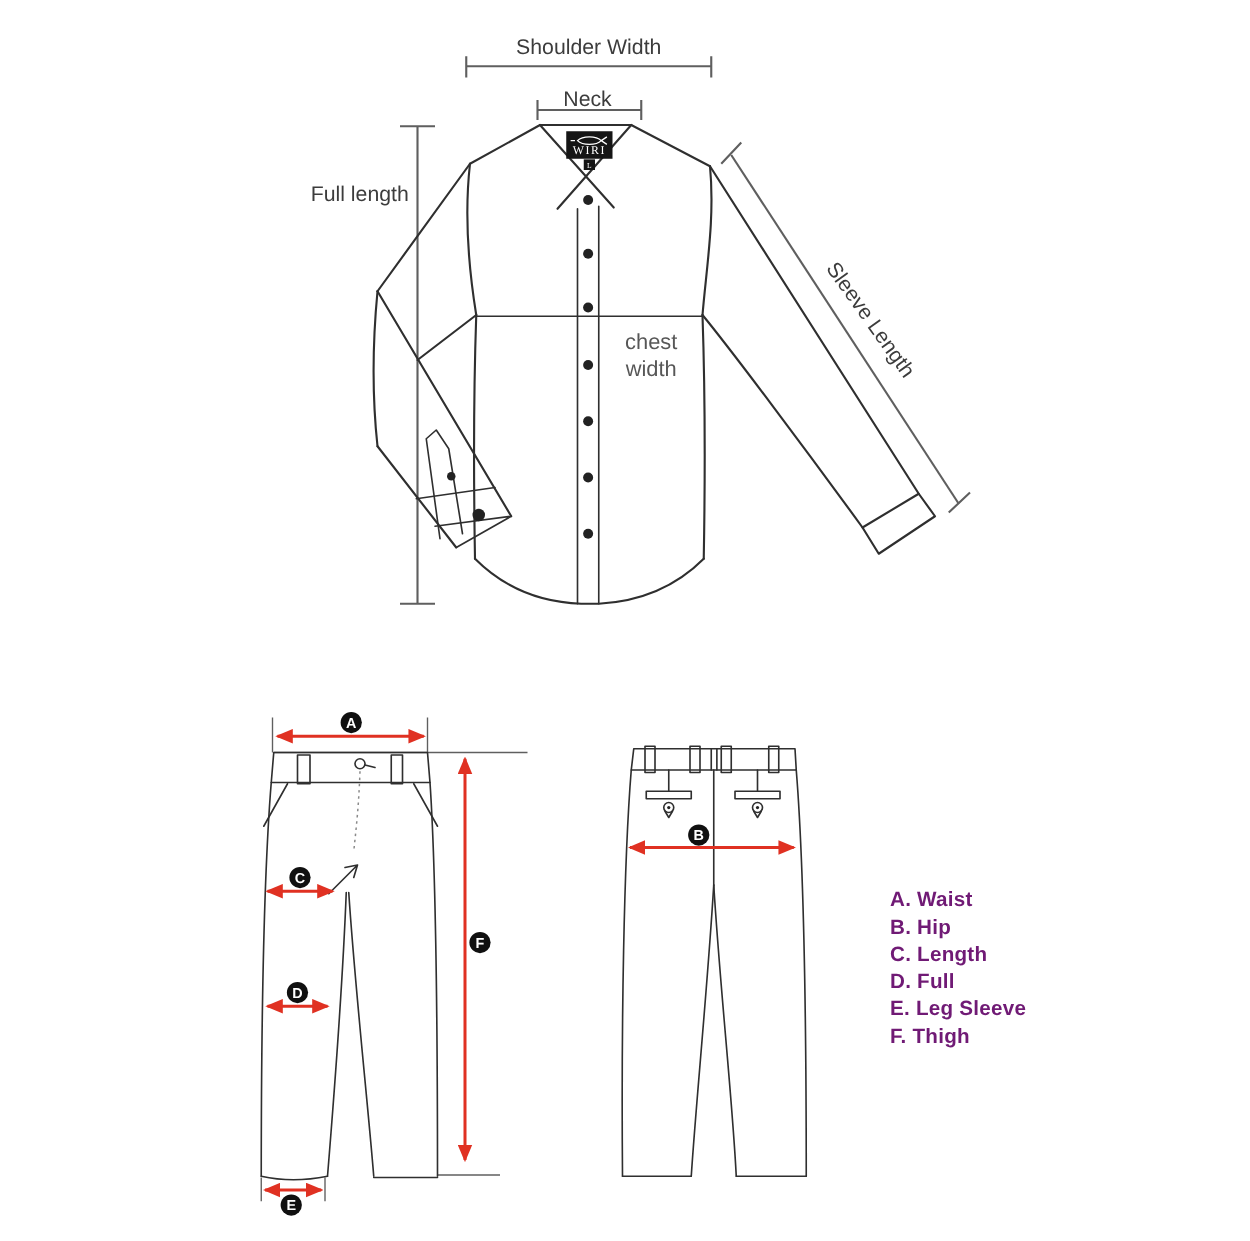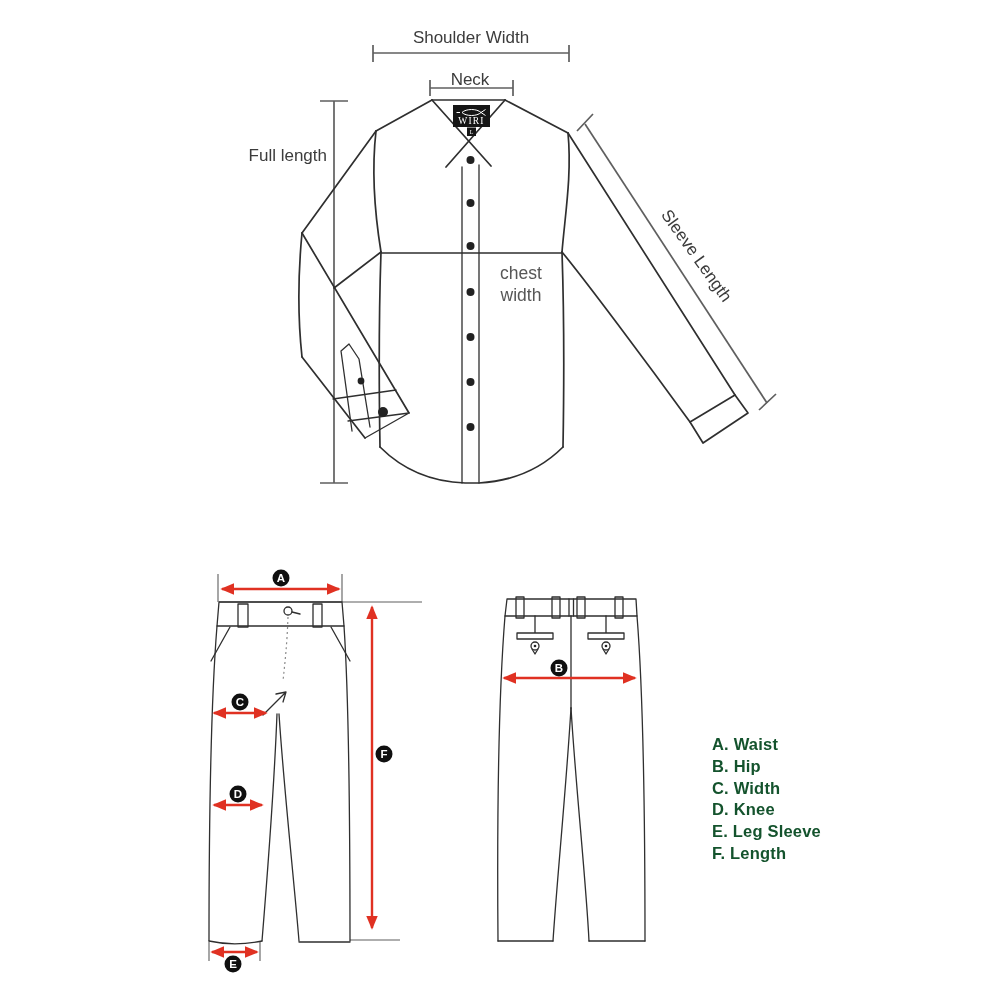--- a/index.html
+++ b/index.html
@@ -15,22 +15,22 @@
   .redline{fill:none;stroke:var(--red,#e03122);stroke-width:2.4;}
   .ah{fill:var(--red,#e03122);}
   .btn{fill:#222222;stroke:none;}
   .dimtext{font-size:17px;fill:#3c3c3c;}
   .graytext{font-size:17.5px;fill:#575757;}
   .brandbox{fill:var(--label_bg,#151515);}
   .brandtext{font-family:"Liberation Serif",serif;fill:#ffffff;}
   .badge{fill:var(--badge,#101010);}
   .badgetext{font-size:11.5px;font-weight:bold;fill:#ffffff;text-anchor:middle;}
 
-  #legend{position:absolute;left:712px;top:734px;font-size:16.5px;line-height:21.8px;
-          font-weight:bold;color:#14532d;letter-spacing:0.2px;}
+  #legend{position:absolute;left:712px;top:710px;font-size:16.5px;line-height:21.8px;
+          font-weight:bold;color:#701a75;letter-spacing:0.2px;}
 </style>
 </head>
 <body>
 
 <div id="stage">
 <svg width="1000" height="993" viewBox="0 0 1000 993">
   <defs>
     <marker id="ah" viewBox="0 0 12 10" refX="10.5" refY="5" markerWidth="14" markerHeight="12" orient="auto-start-reverse" markerUnits="userSpaceOnUse">
       <path class="ah" d="M0 0 L12 5 L0 10 Z"></path>
     </marker>
@@ -213,18 +213,18 @@
     <g>
       <circle class="badge" cx="384" cy="754" r="8.5"></circle>
       <text class="badgetext" x="384" y="758.2">F</text>
     </g>
   </g>
 </svg>
 
 <div id="legend">
   <div>A. Waist</div>
   <div>B. Hip</div>
-  <div>C. Width</div>
-  <div>D. Knee</div>
+  <div>C. Length</div>
+  <div>D. Full</div>
   <div>E. Leg Sleeve</div>
-  <div>F. Length</div>
+  <div>F. Thigh</div>
 </div>
 </div>
 
 </body></html>

